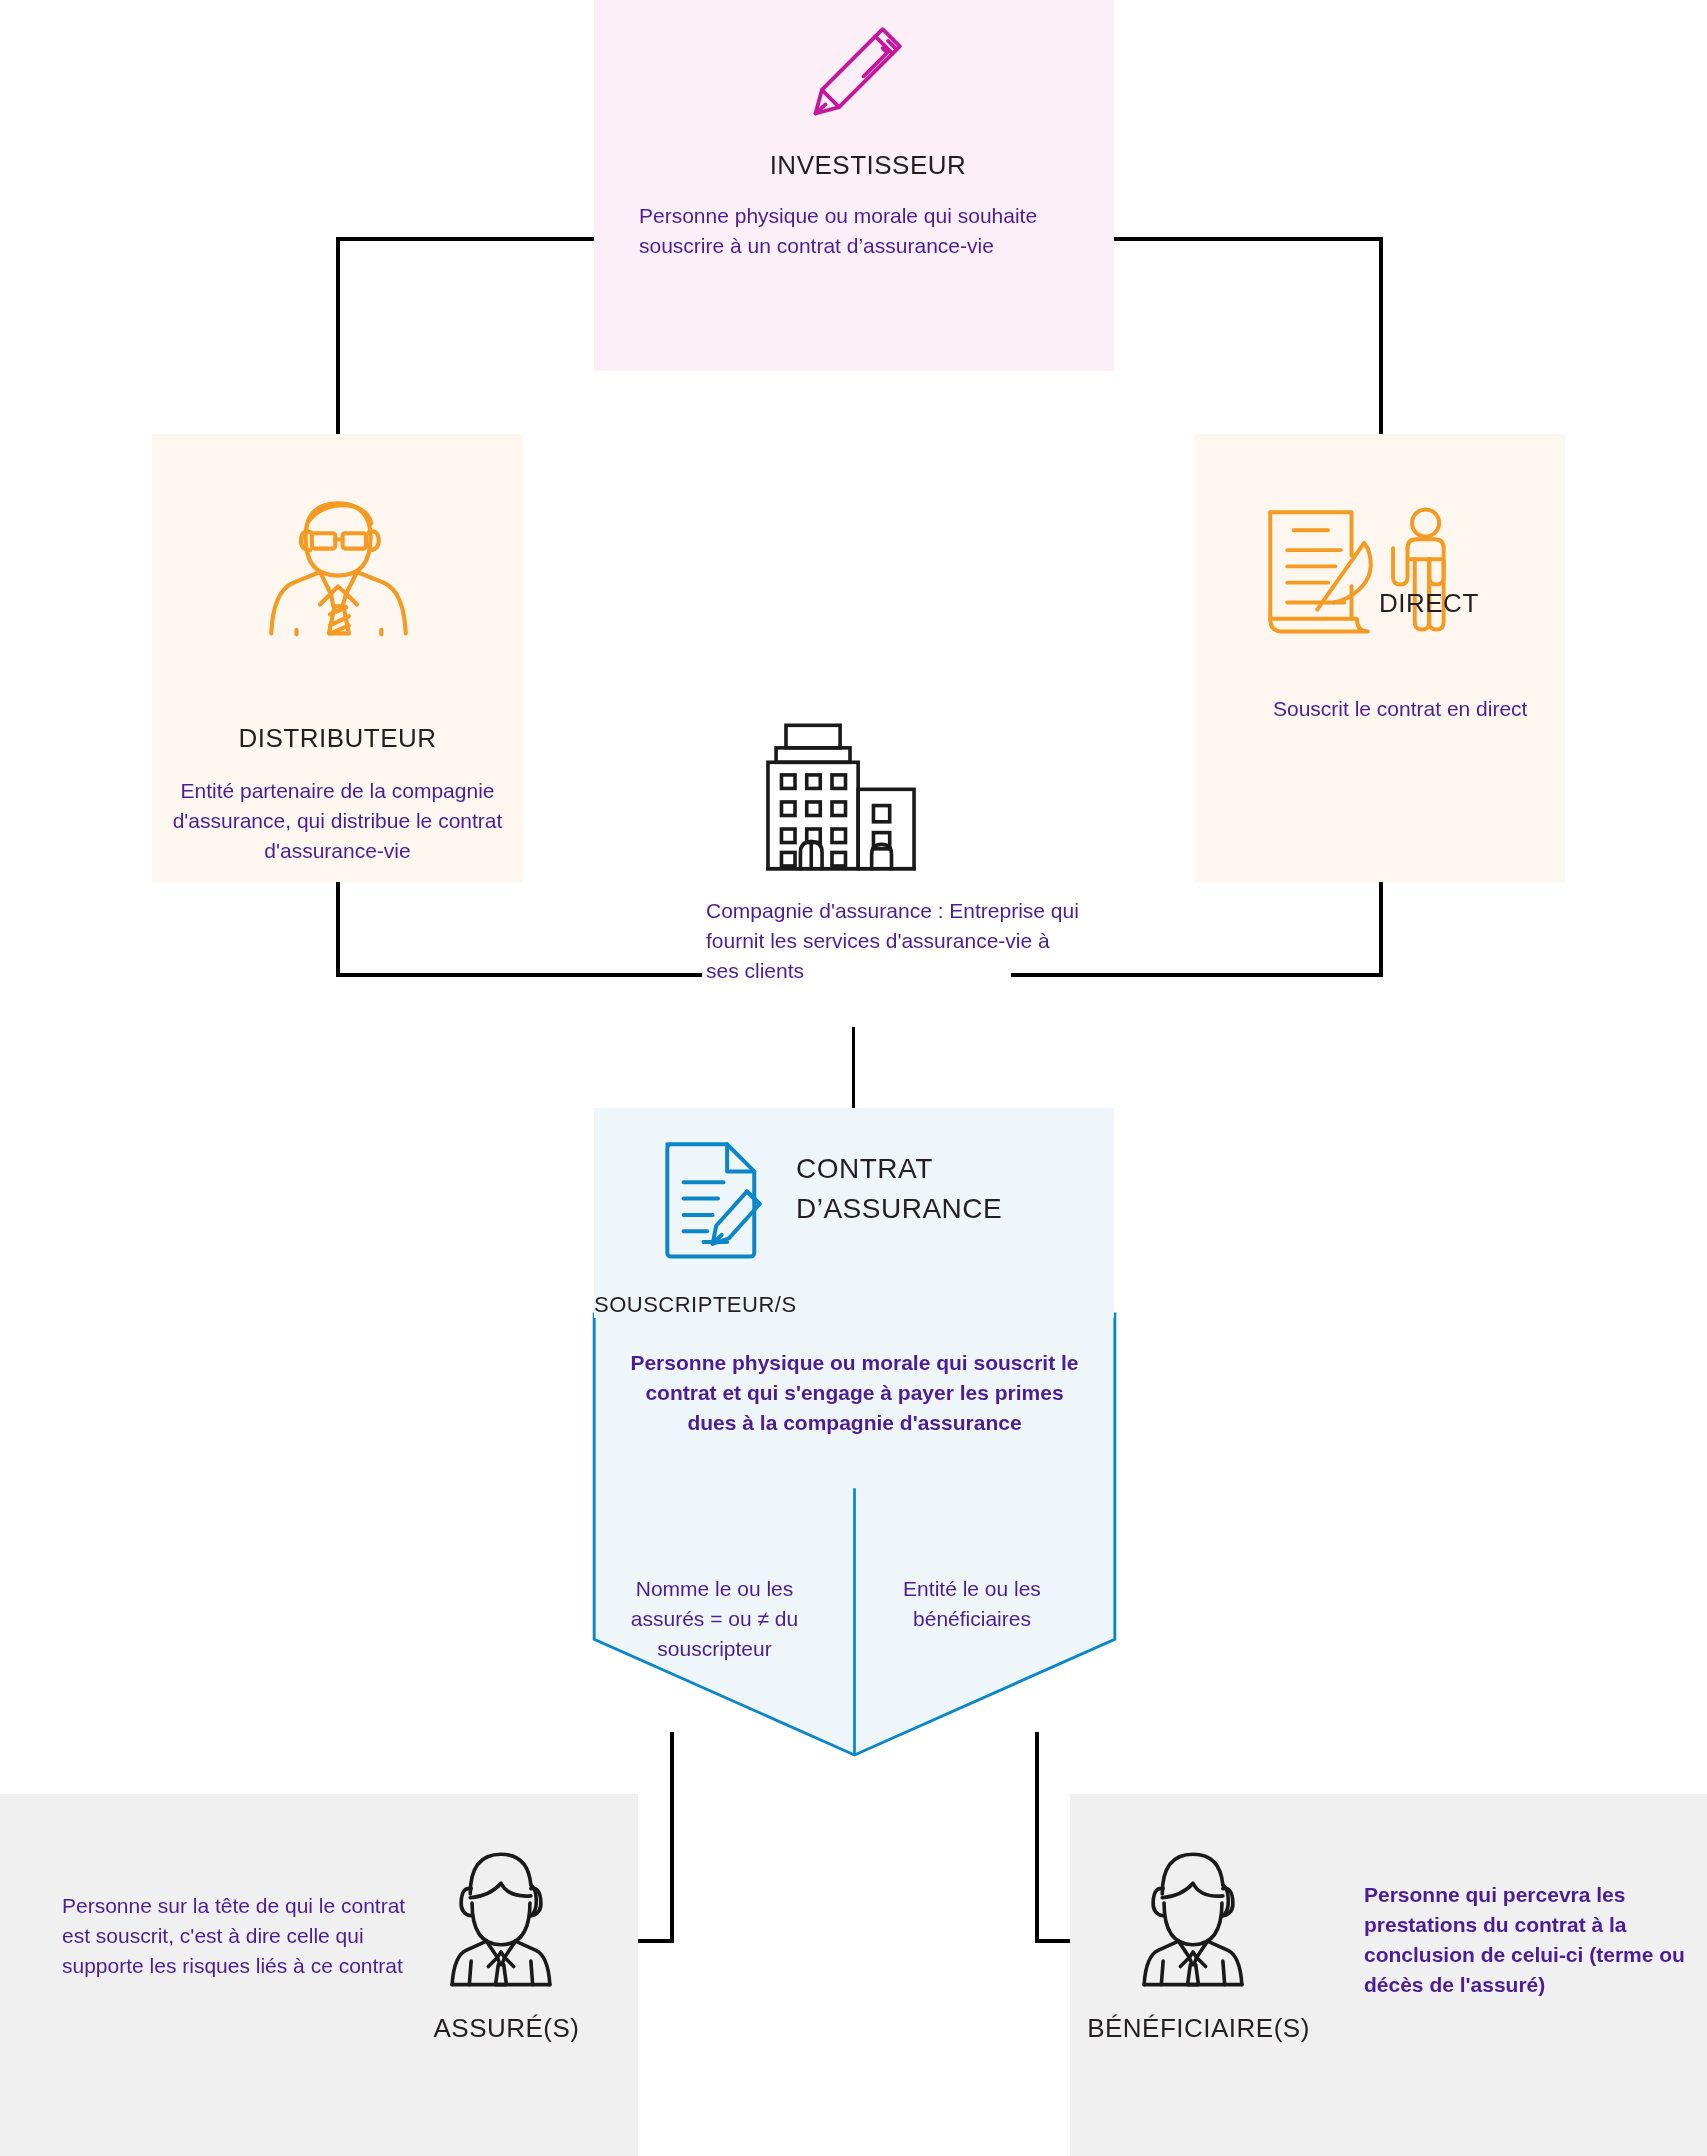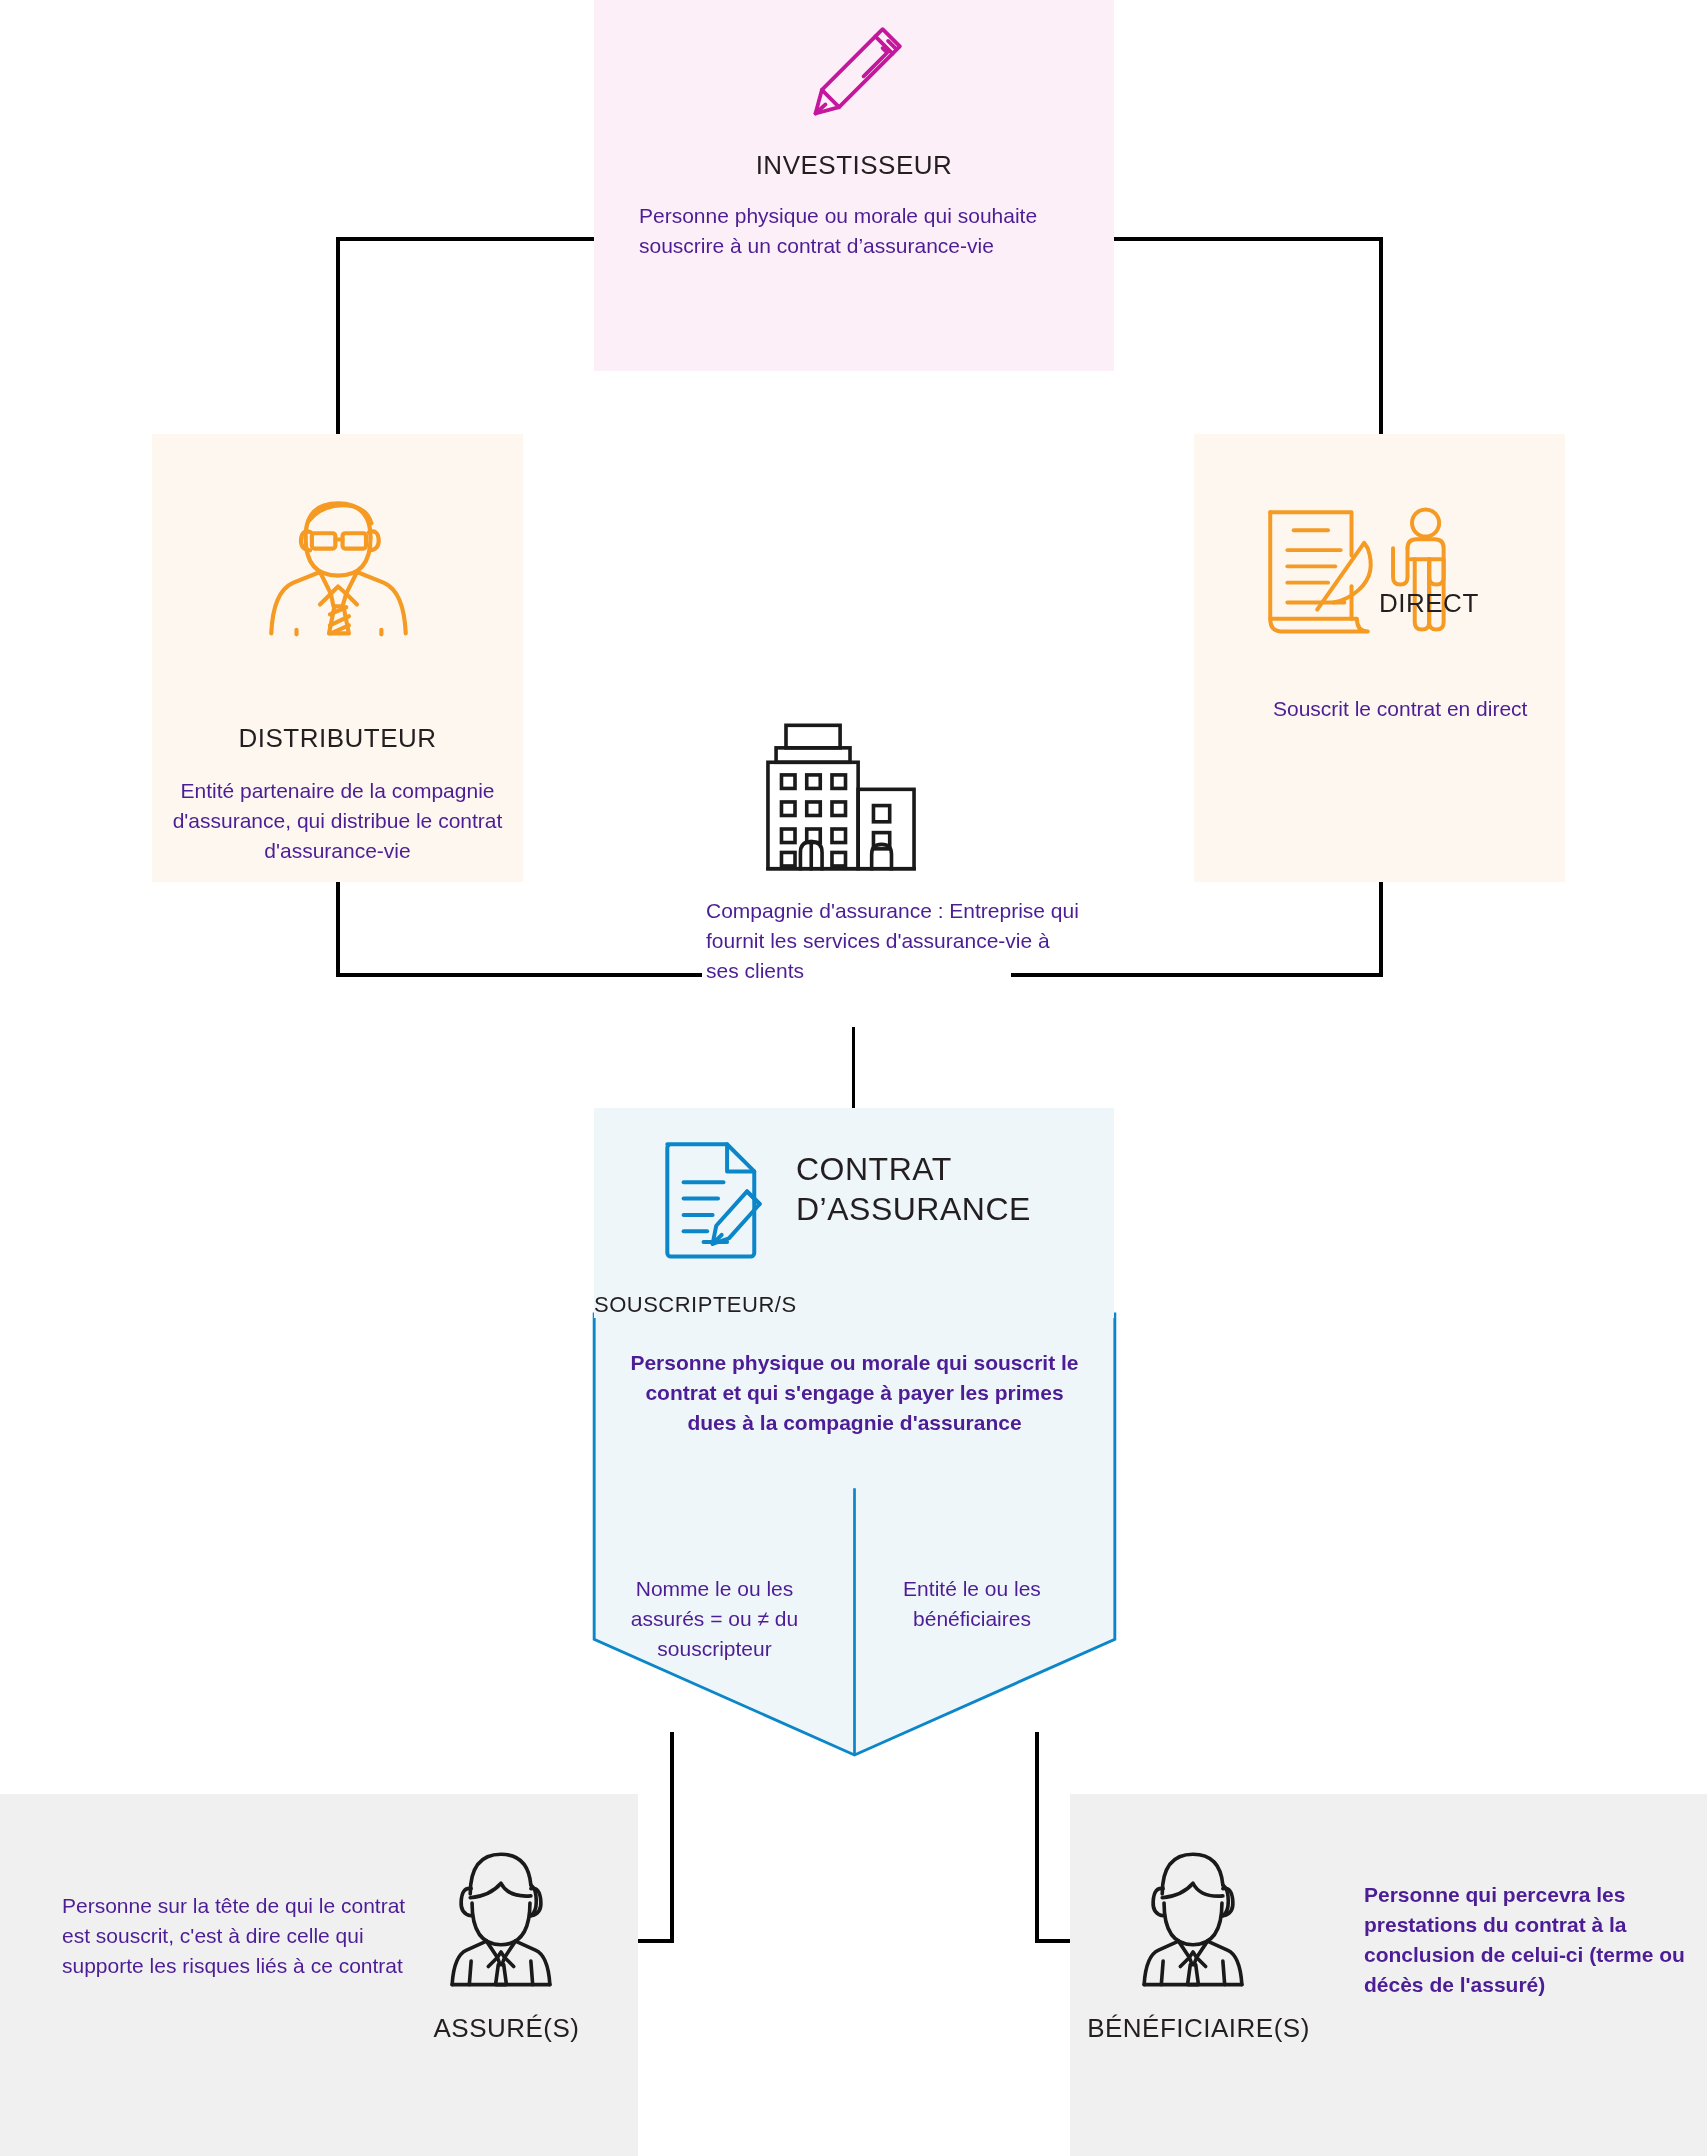--- a/index.html
+++ b/index.html
@@ -47,38 +47,38 @@
   
   .title {
     font-size:26px; letter-spacing:0.5px; text-align:center;
     font-family:"Liberation Sans", sans-serif; color:#231f20;
     font-weight:400;
   }
   .body-txt {
     font-size:21px; line-height:30px; color:#4c1d95; font-weight:400;
   }
 
-  .inv-title { position:absolute; left:0; top:150px; width:520px; }
+  .inv-title { position:absolute; left:0; top:150px; width:520px;padding-left:14px; }
   .inv-body  { position:absolute; left:45px; top:201px; width:425px; }
 
   .dist-title { position:absolute; left:0; top:289px; width:371px; }
   .dist-body  { position:absolute; left:0px; top:342px; width:371px; text-align:center;}
 
   .dir-body   { position:absolute; left:79px; top:260px; width:271px; }
 
   .icon-box { position:absolute; display:flex; align-items:center; justify-content:center; }
 
   
   .company-icon { position:absolute; left:756px; top:719px; width:172px; height:158px; }
   .company-text { position:absolute; left:706px; top:896px; width:380px; }
 
   
   .contrat-icon { position:absolute; left:660px; top:1137px; width:109px; height:127px; }
   .contrat-title { position:absolute; left:796px; top:1149px; width:271px;
-                   font-size:32px; line-height:40px; letter-spacing:0.5px; }
+                   font-size:28px; line-height:40px; letter-spacing:0.5px; }
 
   .sous-label { position:absolute; left:594px; top:1292px; width:520px;
                 text-align:left; font-size:22px; letter-spacing:0.5px;
                 background:#eff6fa; }
   .sous-body  { position:absolute; left:624px; top:1348px; width:461px;
                 text-align:center;font-weight:bold; }
   .sous-left  { position:absolute; left:624px; top:1538px; width:181px;
                 text-align:center;margin-top:36px; }
   .sous-right { position:absolute; left:868px; top:1574px; width:208px;
                 text-align:center; }

